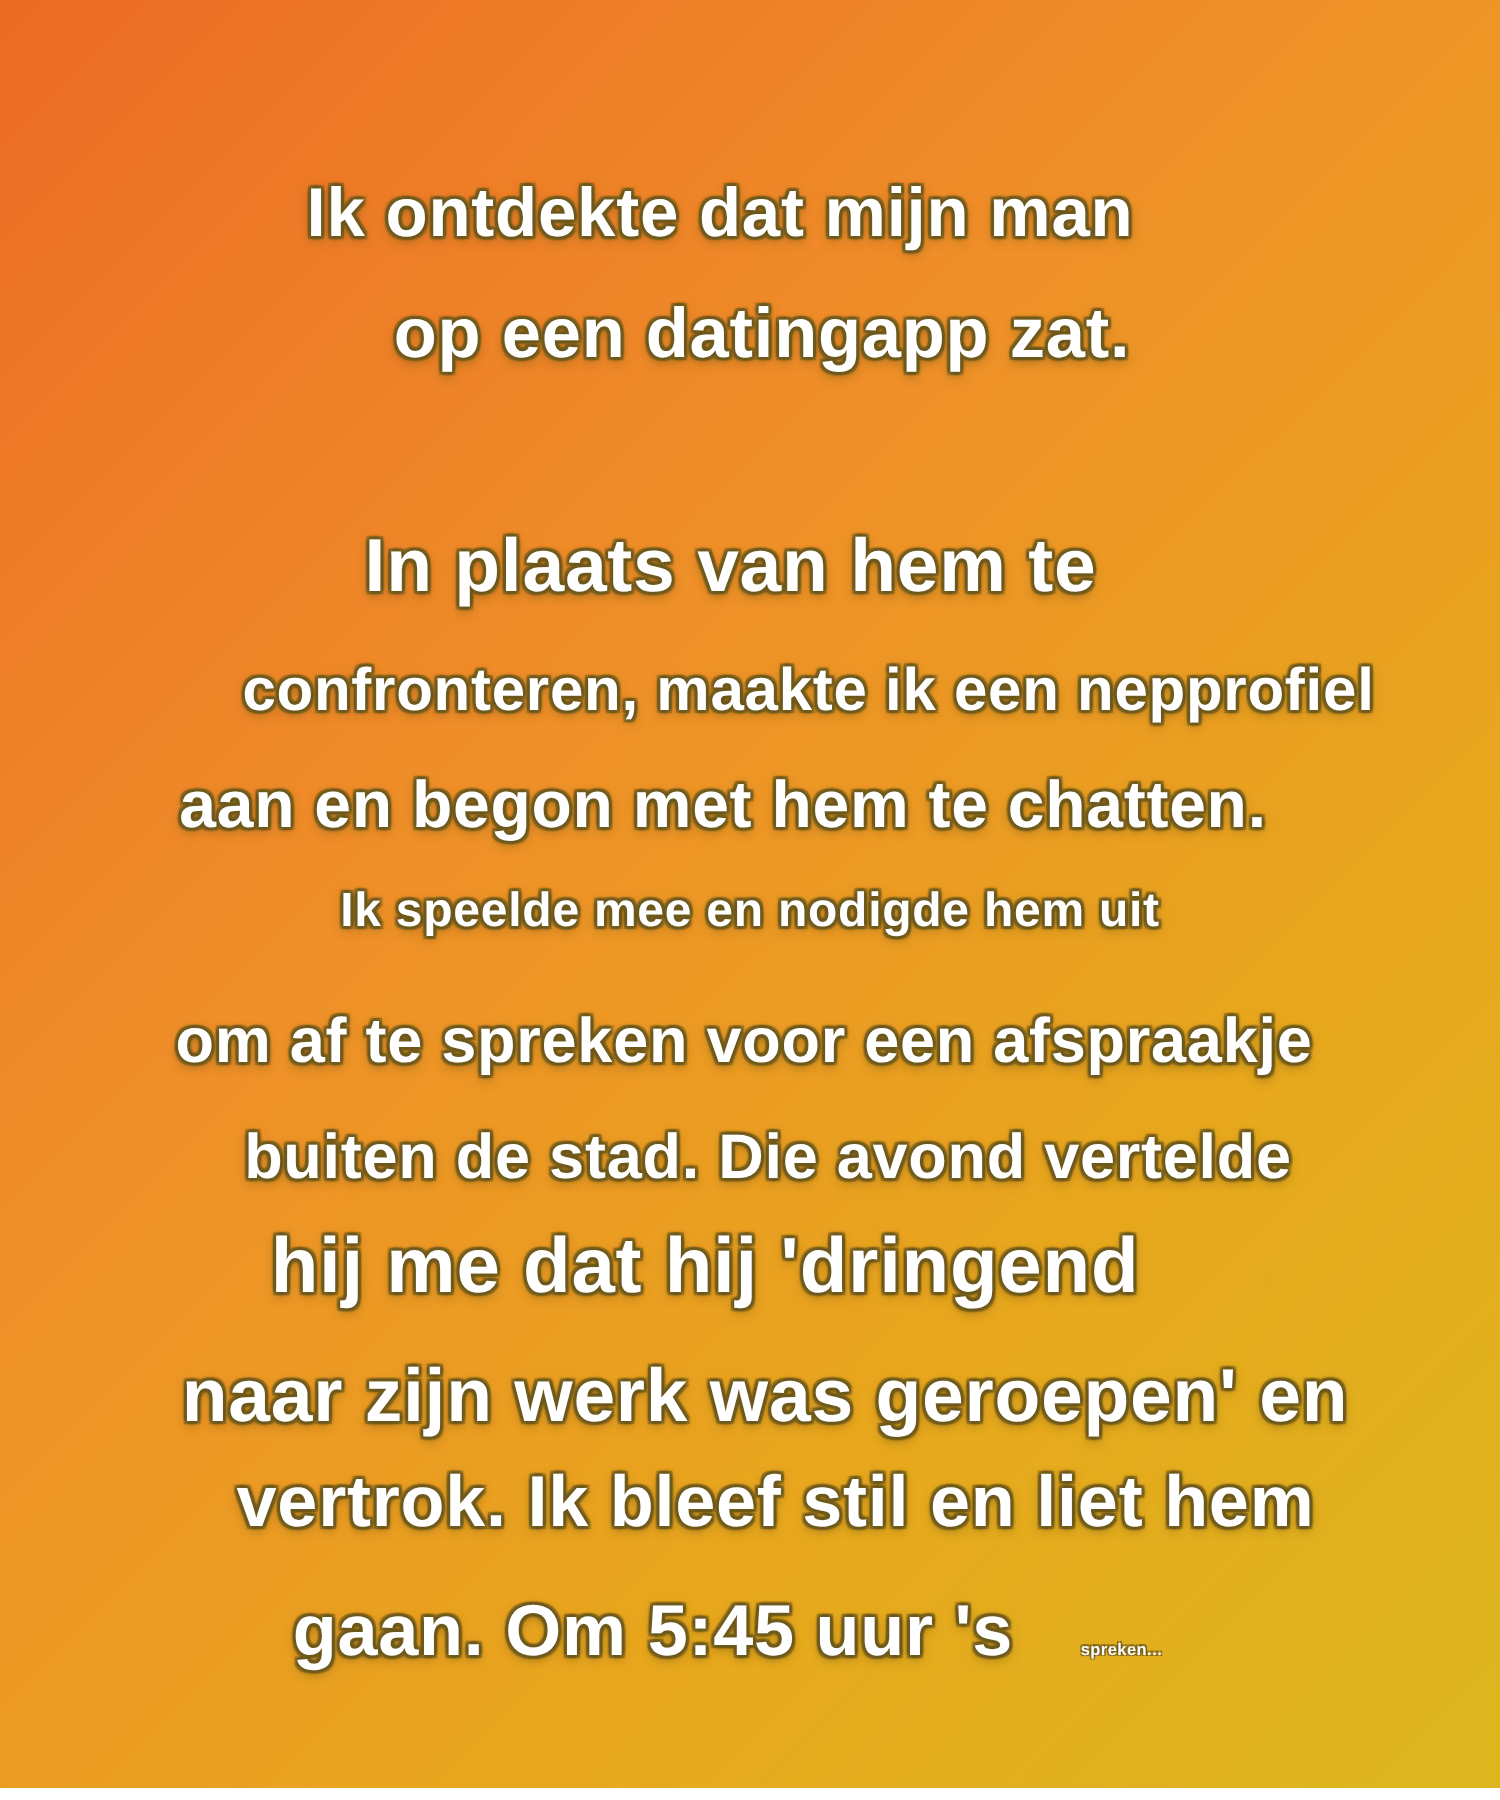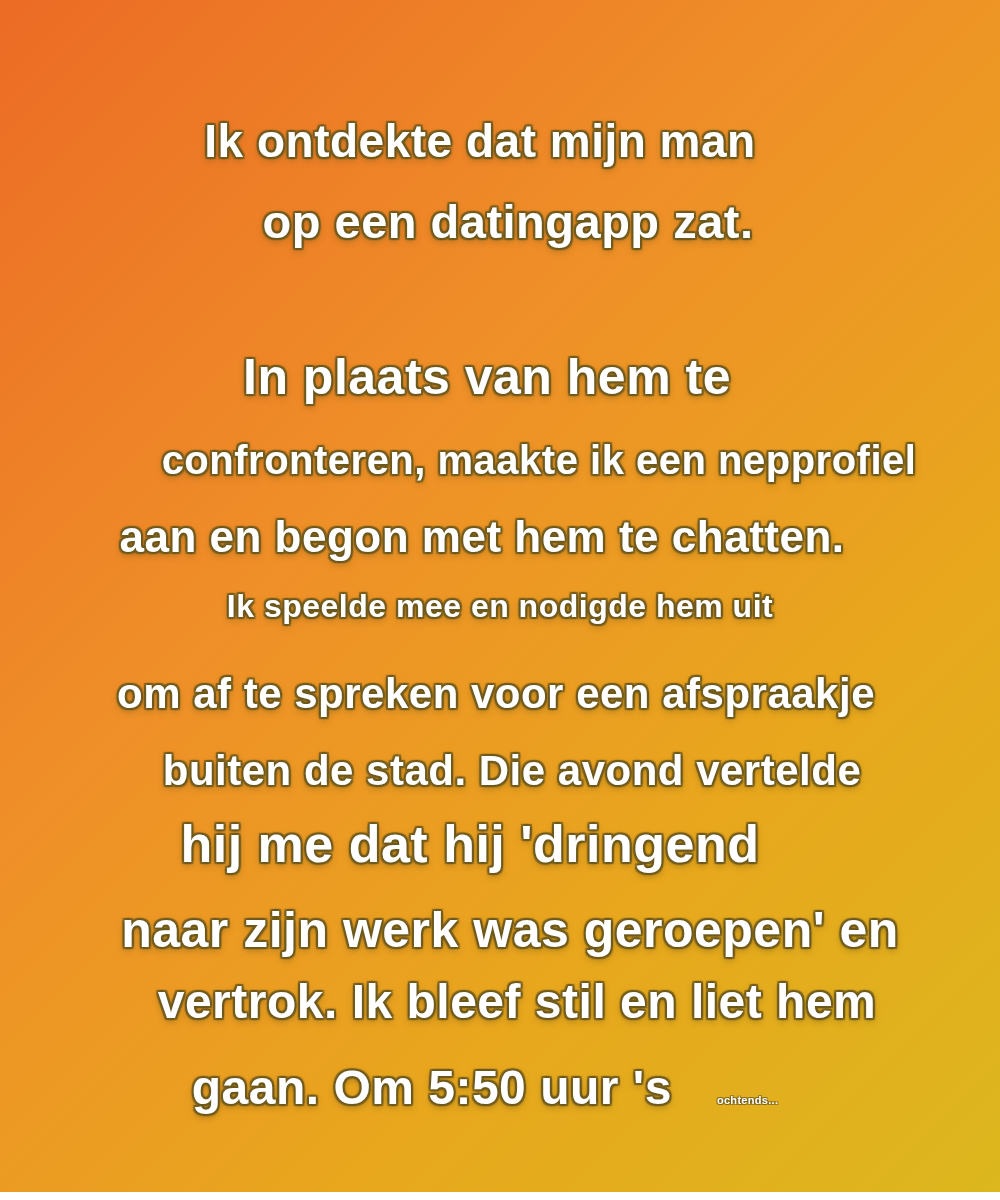--- a/index.html
+++ b/index.html
@@ -64,15 +64,15 @@
   <div class="cap l3">In plaats van hem te</div>
   <div class="cap l4">confronteren, maakte ik een nepprofiel</div>
   <div class="cap l5">aan en begon met hem te chatten.</div>
   <div class="cap l6">Ik speelde mee en nodigde hem uit</div>
   <div class="cap l7">om af te spreken voor een afspraakje</div>
   <div class="cap l8">buiten de stad. Die avond vertelde</div>
   <div class="cap l9">hij me dat hij 'dringend</div>
   <div class="cap l10">naar zijn werk was geroepen' en</div>
   <div class="cap l11">vertrok. Ik bleef stil en liet hem</div>
   <div class="cap l12">
-    <span>gaan. Om 5:50 uur 's</span><span class="tiny">ochtends...</span>
+    <span>gaan. Om 5:45 uur 's</span><span class="tiny">spreken...</span>
   </div>
 </div>
 
 </body></html>

